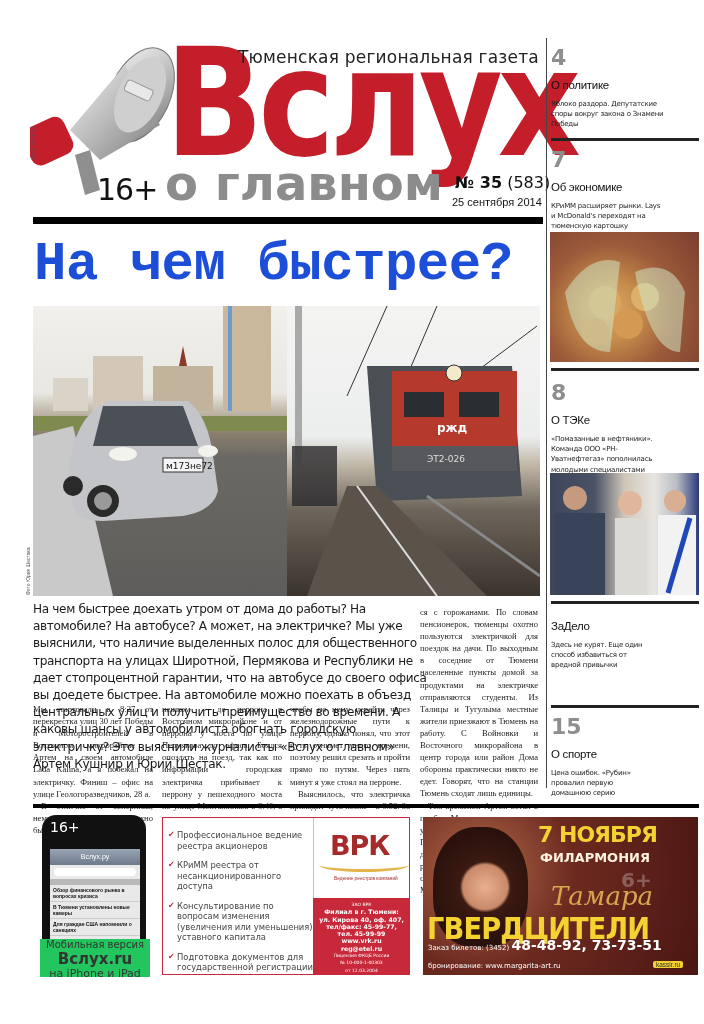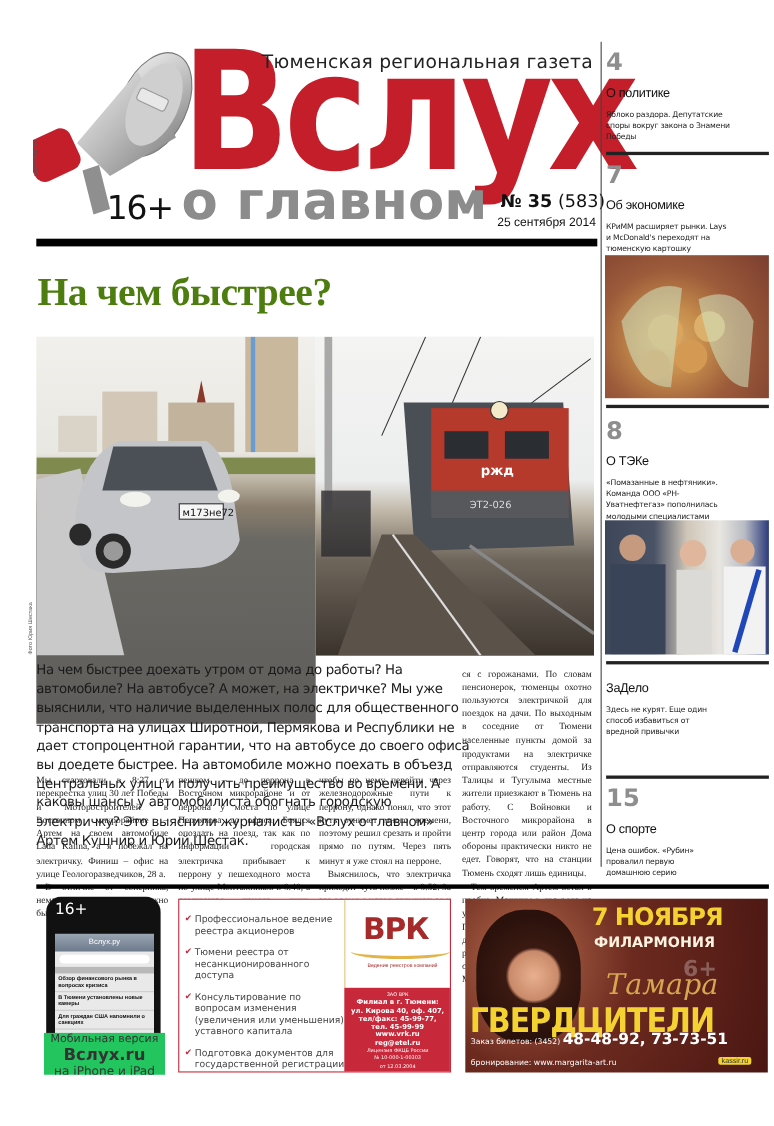--- a/index.html
+++ b/index.html
@@ -13,25 +13,25 @@
   .tagline { position: absolute; left: 238px; top: 47px; font-size: 17px; color: #222; letter-spacing: 0.2px; white-space: nowrap; font-family: "DejaVu Sans", sans-serif; }
   .logo-main { position: absolute; left: 165px; top: 28px; font-size: 150px; line-height: 150px; font-weight: bold; color: #c41e2a; letter-spacing: -6px; font-family: "DejaVu Sans", sans-serif; transform: scaleX(0.86); transform-origin: left top; white-space: nowrap; }
   .logo-sub { position: absolute; left: 165px; top: 158px; font-size: 48px; line-height: 50px; font-weight: bold; color: #8c8c8c; letter-spacing: 0px; font-family: "DejaVu Sans", sans-serif; white-space: nowrap; }
   .age-badge { position: absolute; left: 97px; top: 174px; font-size: 30px; line-height: 32px; color: #111; font-family: "DejaVu Sans", sans-serif; letter-spacing: -1px; }
   .issue-no { position: absolute; left: 455px; top: 173px; font-size: 16px; color: #111; white-space: nowrap; font-family: "DejaVu Sans", sans-serif; }
   .issue-no b { font-weight: bold; }
   .issue-date { position: absolute; left: 452px; top: 196px; font-size: 11px; color: #111; white-space: nowrap; }
   .masthead-rule { position: absolute; left: 33px; top: 217px; width: 510px; height: 7px; background: #000; }
 
   
-  .headline { position: absolute; left: 34px; top: 230px; font-size: 36px; line-height: 70px; font-weight: bold; color: #4d7c0f; letter-spacing: -0.5px; font-family: Liberation Serif, serif; white-space: nowrap; }
+  .headline { position: absolute; left: 34px; top: 230px; font-size: 54px; line-height: 70px; font-weight: bold; color: #1d4ed8; letter-spacing: -0.5px; font-family: Liberation Mono, monospace; white-space: nowrap; }
 
   
   .photo { position: absolute; overflow: hidden; }
-  .photo-car { left: 33px; top: 306px; width: 254px; height: 352px;
+  .photo-car { left: 33px; top: 306px; width: 254px; height: 290px;
     background: linear-gradient(180deg, #f1f0ec 0%, #e9e7e1 30%, #b6ad9c 38%, #8a7e6d 44%, #6b6963 52%, #5e5d5b 100%); }
   .photo-train { left: 287px; top: 306px; width: 253px; height: 290px;
     background: linear-gradient(180deg, #f4f4f2 0%, #eceeee 45%, #bfb6a6 55%, #6e655b 70%, #3a332c 100%); }
   .photo-credit { position: absolute; left: 25px; top: 595px; font-size: 5px; color: #555; transform: rotate(-90deg); transform-origin: left top; white-space: nowrap; }
 
   
   .lead { position: absolute; left: 33px; top: 601px; width: 395px; font-size: 12.1px; line-height: 17.2px; color: #1a1a1a; font-family: "DejaVu Sans", sans-serif; letter-spacing: -0.35px; }
   .body-col { position: absolute; font-family: "Liberation Serif", "DejaVu Serif", serif; font-size: 8.6px; line-height: 12.1px; color: #222; text-align: justify; }
   .body-col p { text-indent: 0; }
   .body-col p.ind { text-indent: 8px; }
@@ -262,21 +262,21 @@
   <div class="phone-caption">
     <div class="phone-cap1">Мобильная версия</div>
     <div class="phone-cap2">Вслух.ru</div>
     <div class="phone-cap3">на iPhone и iPad</div>
   </div>
 </div>
 
 <div class="ad ad-vrk">
   <ul class="vrk-list">
     <li><span class="chk">✔</span><span>Профессиональное ведение реестра акционеров</span></li>
-    <li><span class="chk">✔</span><span>Тюмени реестра от несанкционированного доступа</span></li>
+    <li><span class="chk">✔</span><span>КРиММ реестра от несанкционированного доступа</span></li>
     <li><span class="chk">✔</span><span>Консультирование по вопросам изменения (увеличения или уменьшения) уставного капитала</span></li>
     <li><span class="chk">✔</span><span>Подготовка документов для государственной регистрации выпусков акций</span></li>
   </ul>
   <div class="vrk-logo-box">
     <div class="vrk-swoosh"></div>
     <div class="vrk-logo">ВРК</div>
     <div class="vrk-sub">Ведение реестров компаний</div>
   </div>
   <div class="vrk-red">
     <div class="sm">ЗАО ВРК</div>

